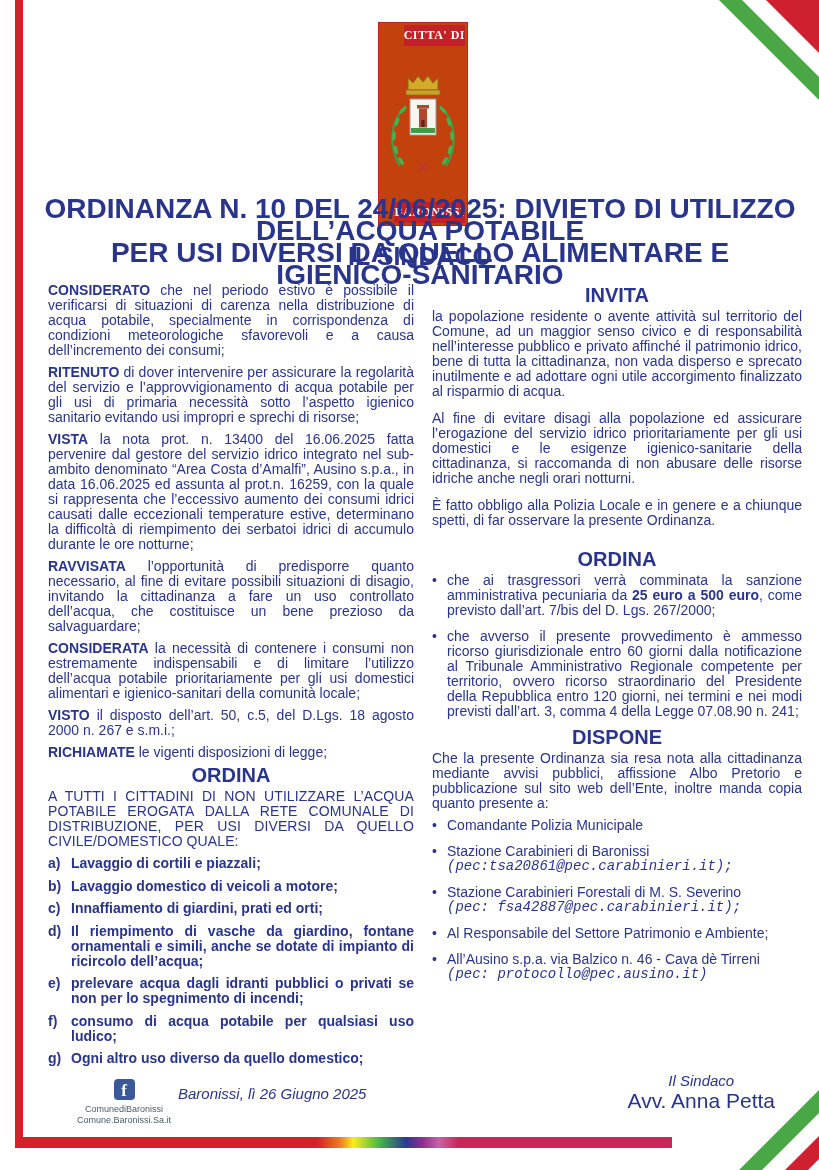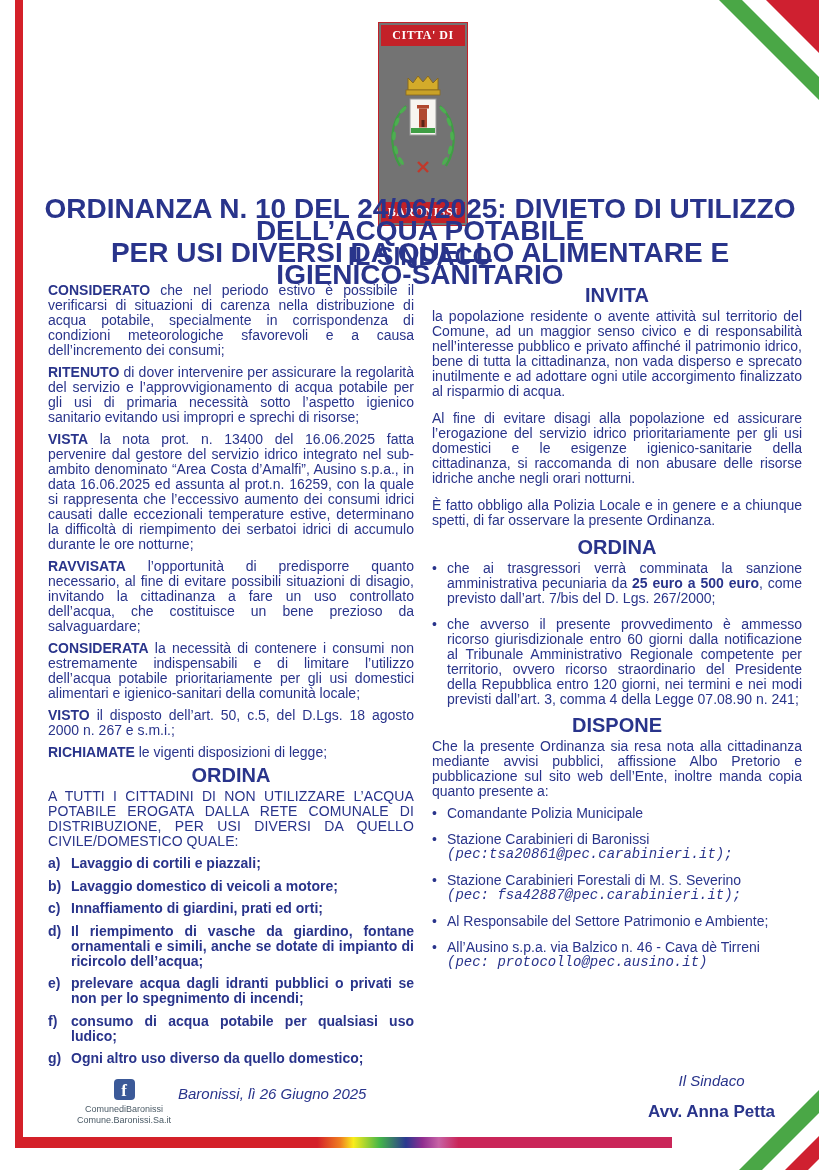--- a/index.html
+++ b/index.html
@@ -24,22 +24,22 @@
       #8f2d90 62%,
       #c762a5 64.5%,
       #ca2659 67.5%, #ca2659 100%);
   }
   .corner-tr{position:absolute;top:0;right:0;}
   .corner-br{position:absolute;bottom:0;right:0;}
 
   
   .emblem{
     position:absolute;left:378px;top:22px;width:90px;height:204px;
-    box-sizing:border-box;border:1.5px solid #c32128;background:#737373;
-    padding:2px;display:flex;flex-direction:column;
+    box-sizing:border-box;border:1.5px solid #c32128;background:#c2410c;
+    padding:2px;display:flex;flex-direction:column;align-items:flex-end;
   }
   .emblem-banner{
     background:#c32128;color:#ffffff;text-align:center;
     font-family:"Liberation Serif", serif;font-weight:bold;
     font-size:12px;line-height:21px;height:21px;letter-spacing:.5px;
     white-space:nowrap;overflow:hidden;
   }
   .emblem-art{flex:1;display:block;margin:1px auto;}
 
   
@@ -81,21 +81,21 @@
     color:#ffffff;font-family:"Liberation Serif", serif;font-weight:bold;font-size:17px;
     display:flex;align-items:flex-end;justify-content:center;line-height:19px;
   }
   .date-line{
     position:absolute;left:178px;top:1085px;font-style:italic;font-size:15px;color:#29348b;
   }
   .signature{
     position:absolute;right:44px;top:1072px;text-align:center;color:#29348b;
   }
   .signature .role{font-style:italic;font-size:15px;display:block;}
-  .signature .name{font-weight:bold;font-size:17px;display:block;margin-top:13px;}
+  .signature .name{font-weight:normal;font-size:21px;display:block;margin-top:0;}
 </style>
 </head>
 <body>
 
 <div class="page">
 
   <div class="left-red-bar"></div>
   <div class="bottom-stripe"></div>
 
   <svg class="corner-tr" width="150" height="150" viewBox="0 0 150 150">
@@ -183,21 +183,21 @@
     <div class="abc-item">
         <span class="abc-marker">g)</span>
         <span class="abc-text">Ogni altro uso diverso da quello domestico;</span>
       </div>
   </div>
 
   <div class="col col-right">
     <h3 class="big-heading">INVITA</h3>
     <p class="para" style="margin-bottom:12px">la popolazione residente o avente attività sul territorio del Comune, ad un maggior senso civico e di responsabilità nell’interesse pubblico e privato affinché il patrimonio idrico, bene di tutta la cittadinanza, non vada disperso e sprecato inutilmente e ad adottare ogni utile accorgimento finalizzato al risparmio di acqua.</p>
     <p class="para" style="margin-bottom:12px">Al fine di evitare disagi alla popolazione ed assicurare l’erogazione del servizio idrico prioritariamente per gli usi domestici e le esigenze igienico-sanitarie della cittadinanza, si raccomanda di non abusare delle risorse idriche anche negli orari notturni.</p>
-    <p class="para" style="margin-bottom:12px">È fatto obbligo alla Polizia Locale e in genere e a chiunque spetti, di far osservare la presente Ordinanza.</p>
+    <p class="para" style="margin-bottom:24px">È fatto obbligo alla Polizia Locale e in genere e a chiunque spetti, di far osservare la presente Ordinanza.</p>
 
     <h3 class="big-heading">ORDINA</h3>
     <div class="bullet-item"><span>che ai trasgressori verrà comminata la sanzione amministrativa pecuniaria da </span><b>25 euro a 500 euro</b><span>, come previsto dall’art. 7/bis del D. Lgs. 267/2000;</span></div>
     <div class="bullet-item"><span>che avverso il presente provvedimento è ammesso ricorso giurisdizionale entro 60 giorni dalla notificazione al Tribunale Amministrativo Regionale competente per territorio, ovvero ricorso straordinario del Presidente della Repubblica entro 120 giorni, nei termini e nei modi previsti dall’art. 3, comma 4 della Legge 07.08.90 n. 241;</span><b></b><span></span></div>
 
     <h3 class="big-heading">DISPONE</h3>
     <p class="para">Che la presente Ordinanza sia resa nota alla cittadinanza mediante avvisi pubblici, affissione Albo Pretorio e pubblicazione sul sito web dell’Ente, inoltre manda copia quanto presente a:</p>
     <div class="bullet-item"><span>Comandante Polizia Municipale</span><div class="pec"></div></div>
     <div class="bullet-item"><span>Stazione Carabinieri di Baronissi</span><div class="pec">(pec:tsa20861@pec.carabinieri.it);</div></div>
     <div class="bullet-item"><span>Stazione Carabinieri Forestali di M. S. Severino</span><div class="pec">(pec: fsa42887@pec.carabinieri.it);</div></div>

